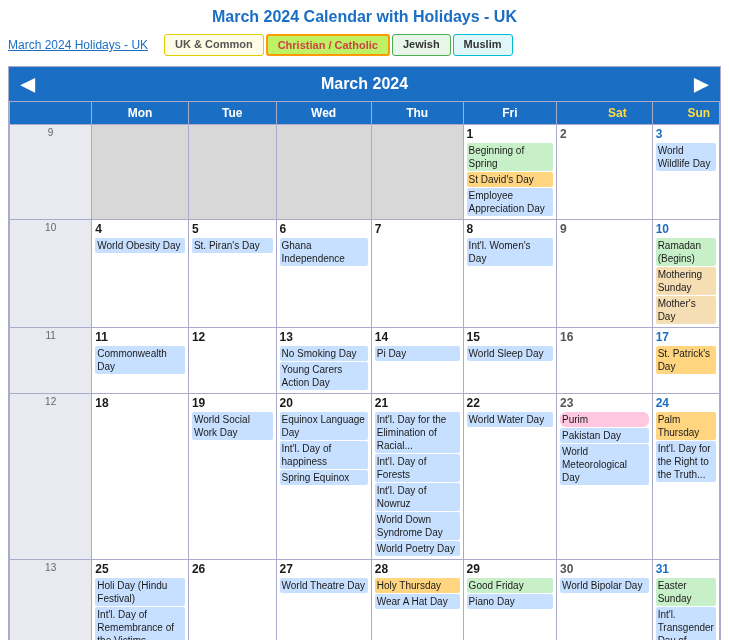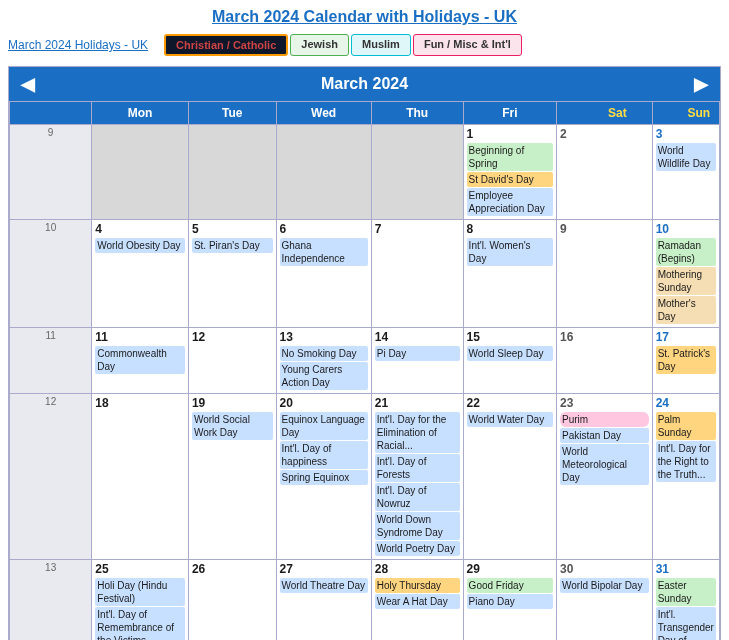--- a/index.html
+++ b/index.html
@@ -8,21 +8,20 @@
       background: #fff;
       width: 729px;
       font-size: 11px;
     }
     .page-title {
       text-align: center;
       color: #1a6fc4;
       font-size: 16px;
       font-weight: bold;
       padding: 8px 0 4px;
-      text-decoration: underline;
     }
     .top-bar {
       display: flex;
       align-items: center;
       padding: 4px 8px 6px;
       gap: 8px;
     }
     .top-link {
       color: #1a6fc4;
       font-size: 12px;
@@ -35,21 +34,21 @@
     }
     .filter-tab {
       padding: 3px 10px;
       border: 1px solid #ccc;
       border-radius: 3px;
       font-size: 11px;
       cursor: pointer;
       font-weight: bold;
     }
     .filter-tab.uk { background: #fffde7; border-color: #e0d000; color: #555; }
-    .filter-tab.christian { background: #0f172a; border-color: #f90; color: #c44; border: 2px solid #f90; }
+    .filter-tab.christian { background: #bef264; border-color: #f90; color: #c44; border: 2px solid #f90; }
     .filter-tab.jewish { background: #e8f5e9; border-color: #4caf50; color: #333; }
     .filter-tab.muslim { background: #e0f7fa; border-color: #00bcd4; color: #333; }
     .filter-tab.fun { background: #fce4ec; border-color: #e91e63; color: #333; }
 
     .calendar-wrapper {
       margin: 4px 8px 4px;
       border: 1px solid #aac;
     }
     .cal-header {
       background: #1a6fc4;
@@ -127,24 +126,24 @@
     td.empty-day { background: #d8d8d8; }
   </style>
 </head>
 <body>
 
 <div class="page-title">March 2024 Calendar with Holidays - UK</div>
 
 <div class="top-bar">
   <span class="top-link">March 2024 Holidays - UK</span>
   <div class="filter-tabs">
+    <span class="filter-tab uk">UK &amp; Common</span>
     <span class="filter-tab christian">Christian / Catholic</span>
     <span class="filter-tab jewish">Jewish</span>
     <span class="filter-tab muslim">Muslim</span>
-    <span class="filter-tab fun">Fun / Misc &amp; Int'l</span>
   </div>
 </div>
 
 <div class="calendar-wrapper">
   <div class="cal-header">
     <button class="nav-btn">◀</button>
     <span class="cal-header-title">March 2024</span>
     <button class="nav-btn">▶</button>
   </div>
 
@@ -275,21 +274,21 @@
           <span class="event blue">World Water Day</span>
         </td>
         <td>
           <span class="day-num sat">23</span>
           <span class="event pink">Purim</span>
           <span class="event blue">Pakistan Day</span>
           <span class="event blue">World Meteorological Day</span>
         </td>
         <td>
           <span class="day-num weekend">24</span>
-          <span class="event orange">Palm Sunday</span>
+          <span class="event orange">Palm Thursday</span>
           <span class="event blue">Int'l. Day for the Right to the Truth...</span>
         </td>
       </tr>
 
       <tr>
         <td class="week-num">13</td>
         <td>
           <span class="day-num">25</span>
           <span class="event blue">Holi Day (Hindu Festival)</span>
           <span class="event blue">Int'l. Day of Remembrance of the Victims...</span>

